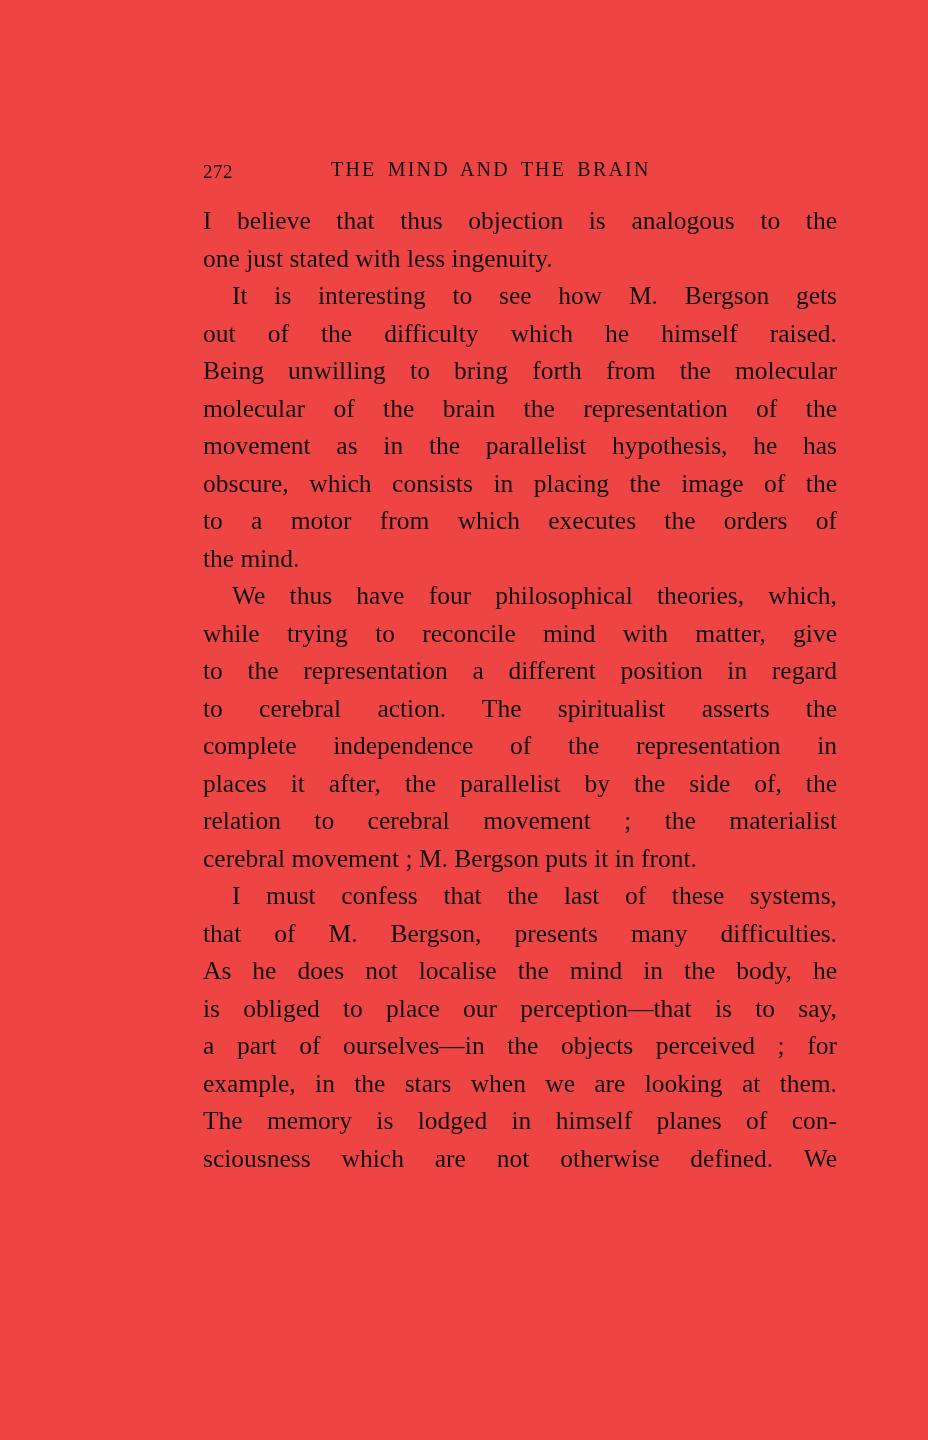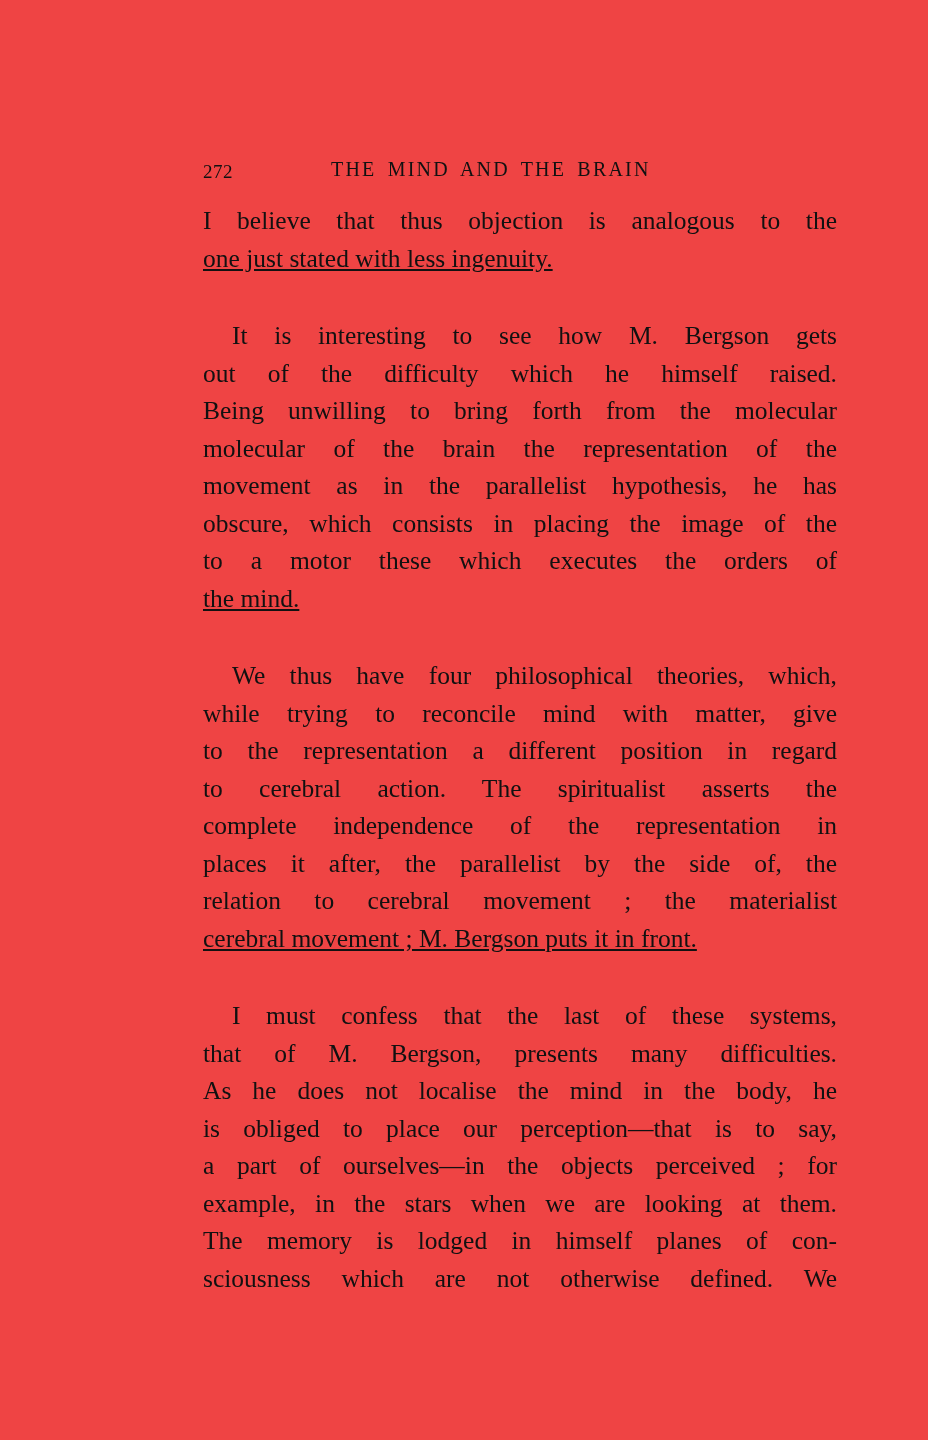--- a/index.html
+++ b/index.html
@@ -58,25 +58,23 @@
       line-height: 37.5px;
       font-family: "Liberation Serif", serif;
       font-size: 25.5px;
       text-align: justify;
       text-align-last: justify;
       white-space: nowrap;
       overflow: visible;
     }
     .line.last {
       text-align-last: left;
-      text-decoration: underline;
     }
     .line.indent {
       padding-left: 29px;
-      margin-top: 40px;
     }
   </style>
 </head>
 <body>
 
 <div class="page">
 
   <div class="running-head">
     <span class="page-number">272</span>
     <span class="running-title">THE MIND AND THE BRAIN</span>
@@ -89,21 +87,21 @@
       <span class="line last">one just stated with less ingenuity.</span>
     </div>
 
     <div class="paragraph">
       <span class="line indent">It is interesting to see how M. Bergson gets</span>
       <span class="line">out of the difficulty which he himself raised.</span>
       <span class="line">Being unwilling to bring forth from the molecular</span>
       <span class="line">molecular of the brain the representation of the</span>
       <span class="line">movement as in the parallelist hypothesis, he has</span>
       <span class="line">obscure, which consists in placing the image of the</span>
-      <span class="line">to a motor these which executes the orders of</span>
+      <span class="line">to a motor from which executes the orders of</span>
       <span class="line last">the mind.</span>
     </div>
 
     <div class="paragraph">
       <span class="line indent">We thus have four philosophical theories, which,</span>
       <span class="line">while trying to reconcile mind with matter, give</span>
       <span class="line">to the representation a different position in regard</span>
       <span class="line">to cerebral action. The spiritualist asserts the</span>
       <span class="line">complete independence of the representation in</span>
       <span class="line">places it after, the parallelist by the side of, the</span>

